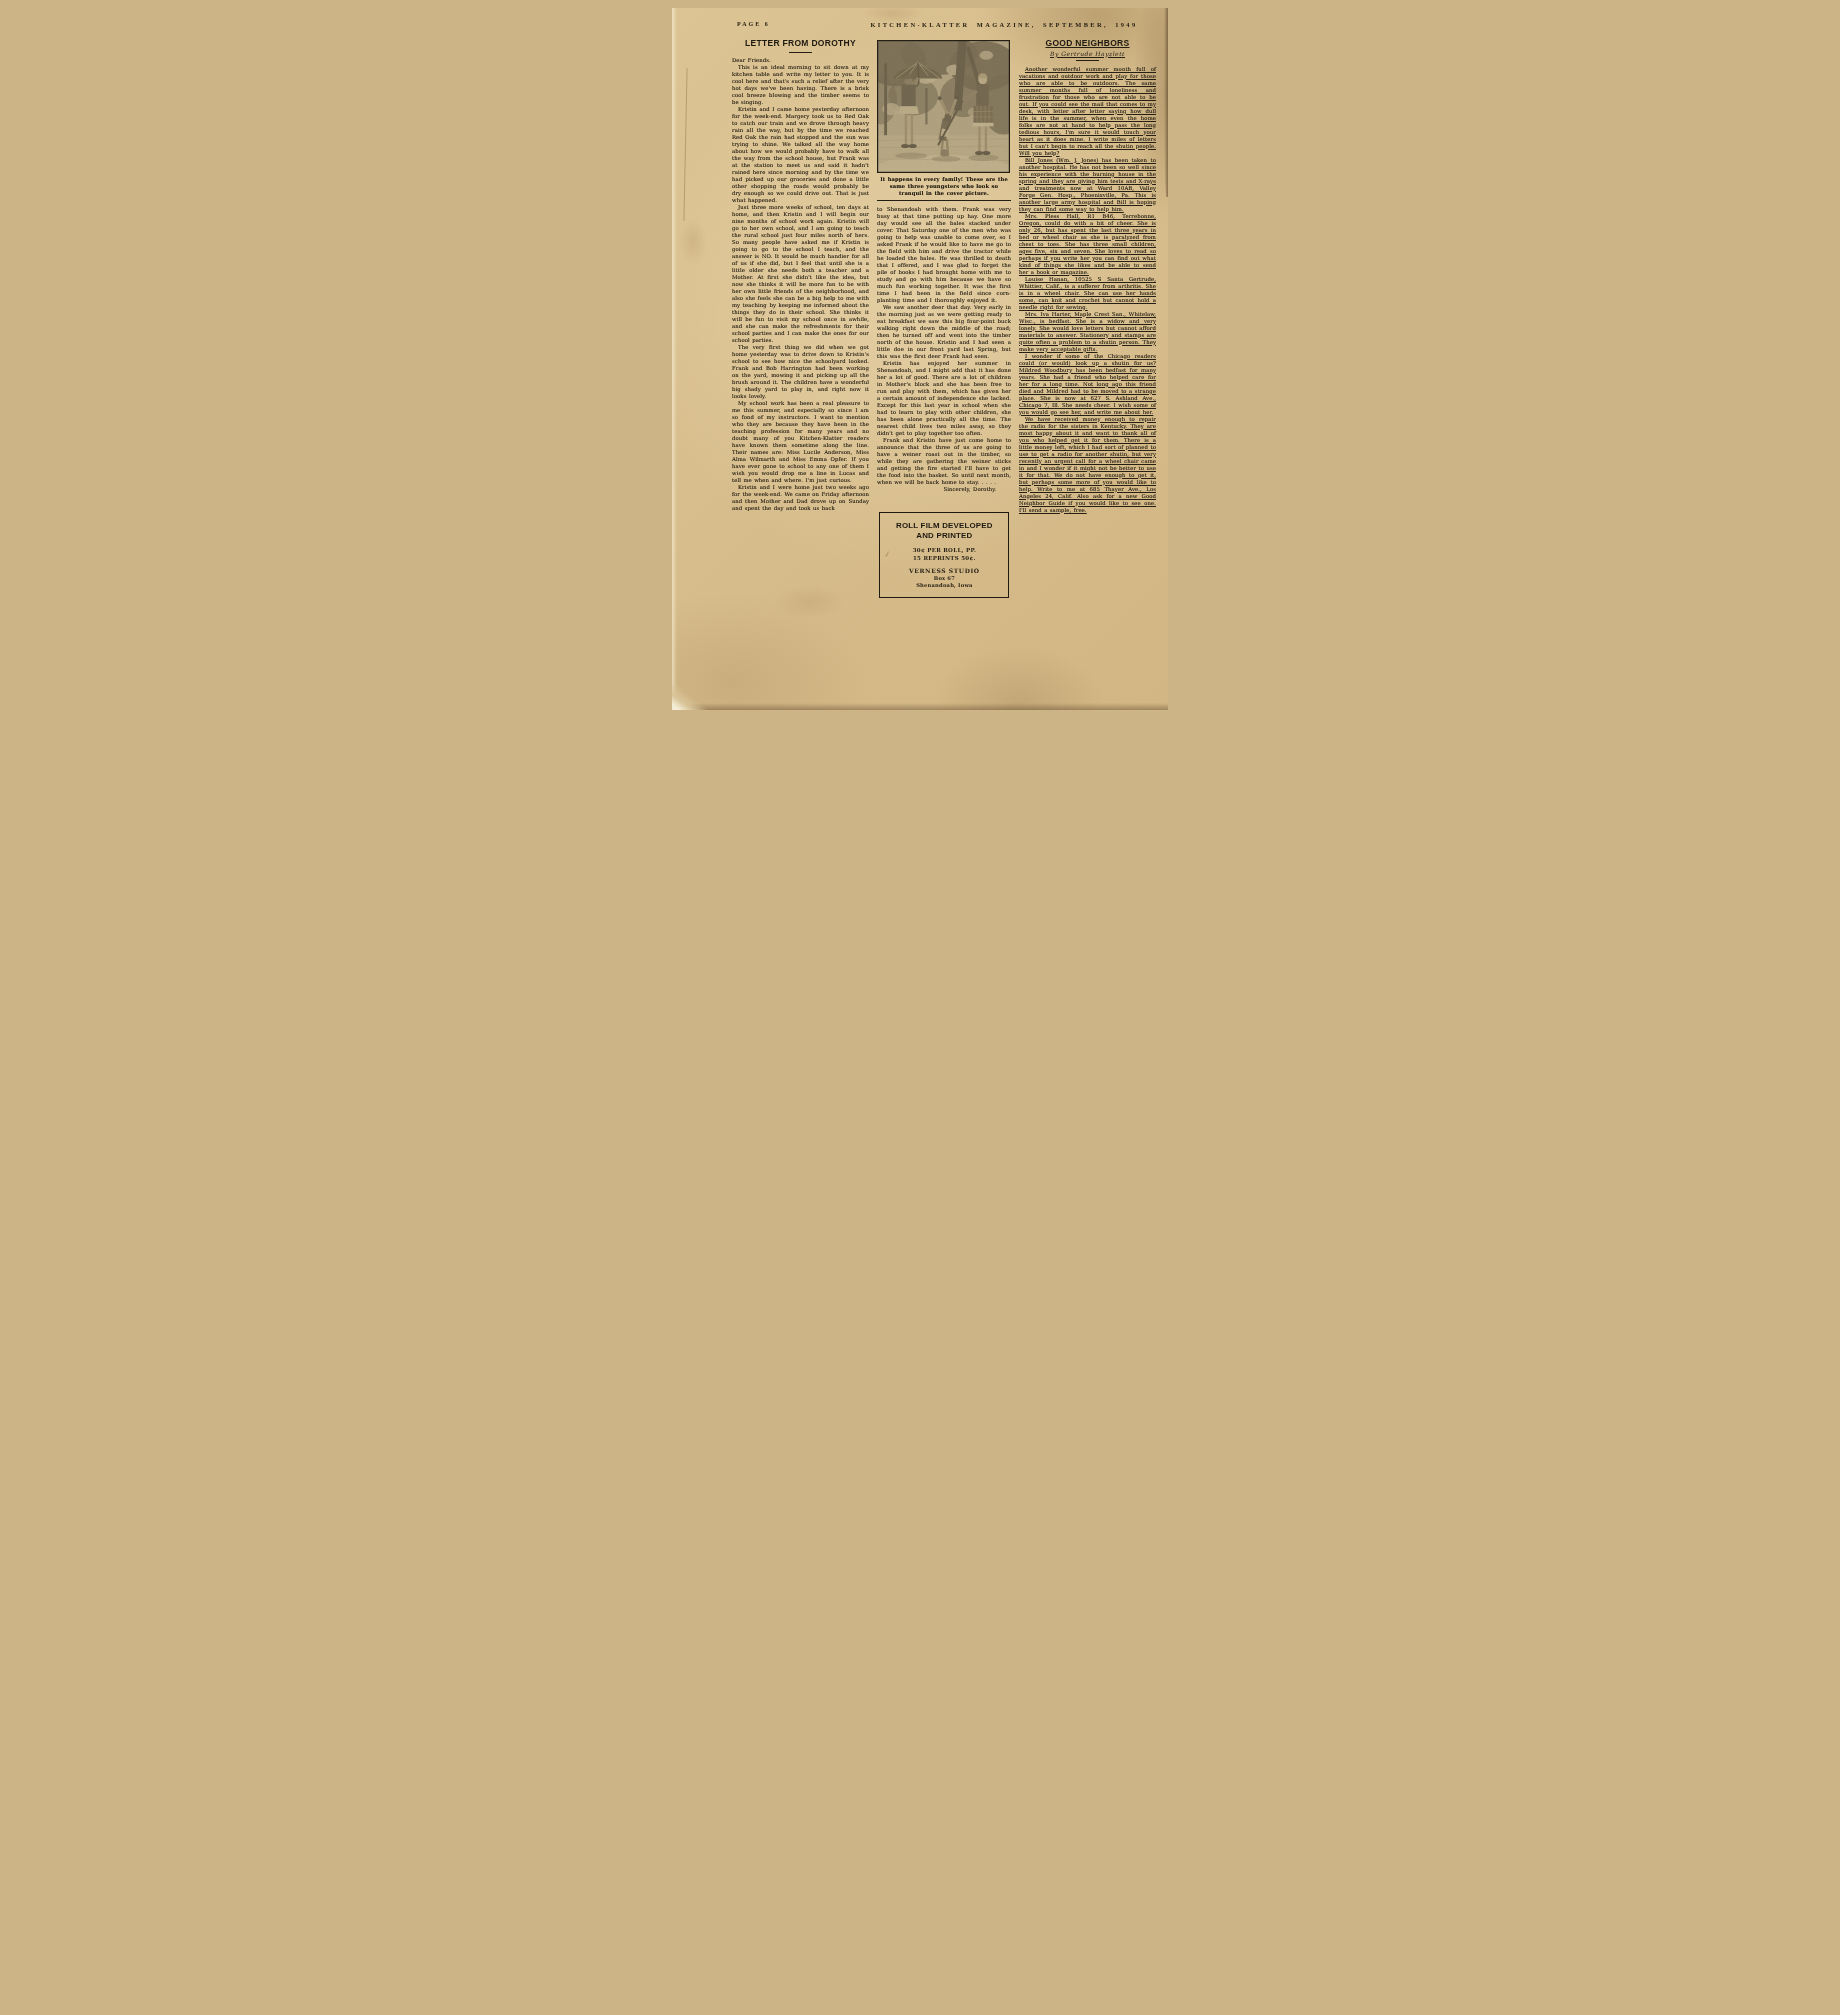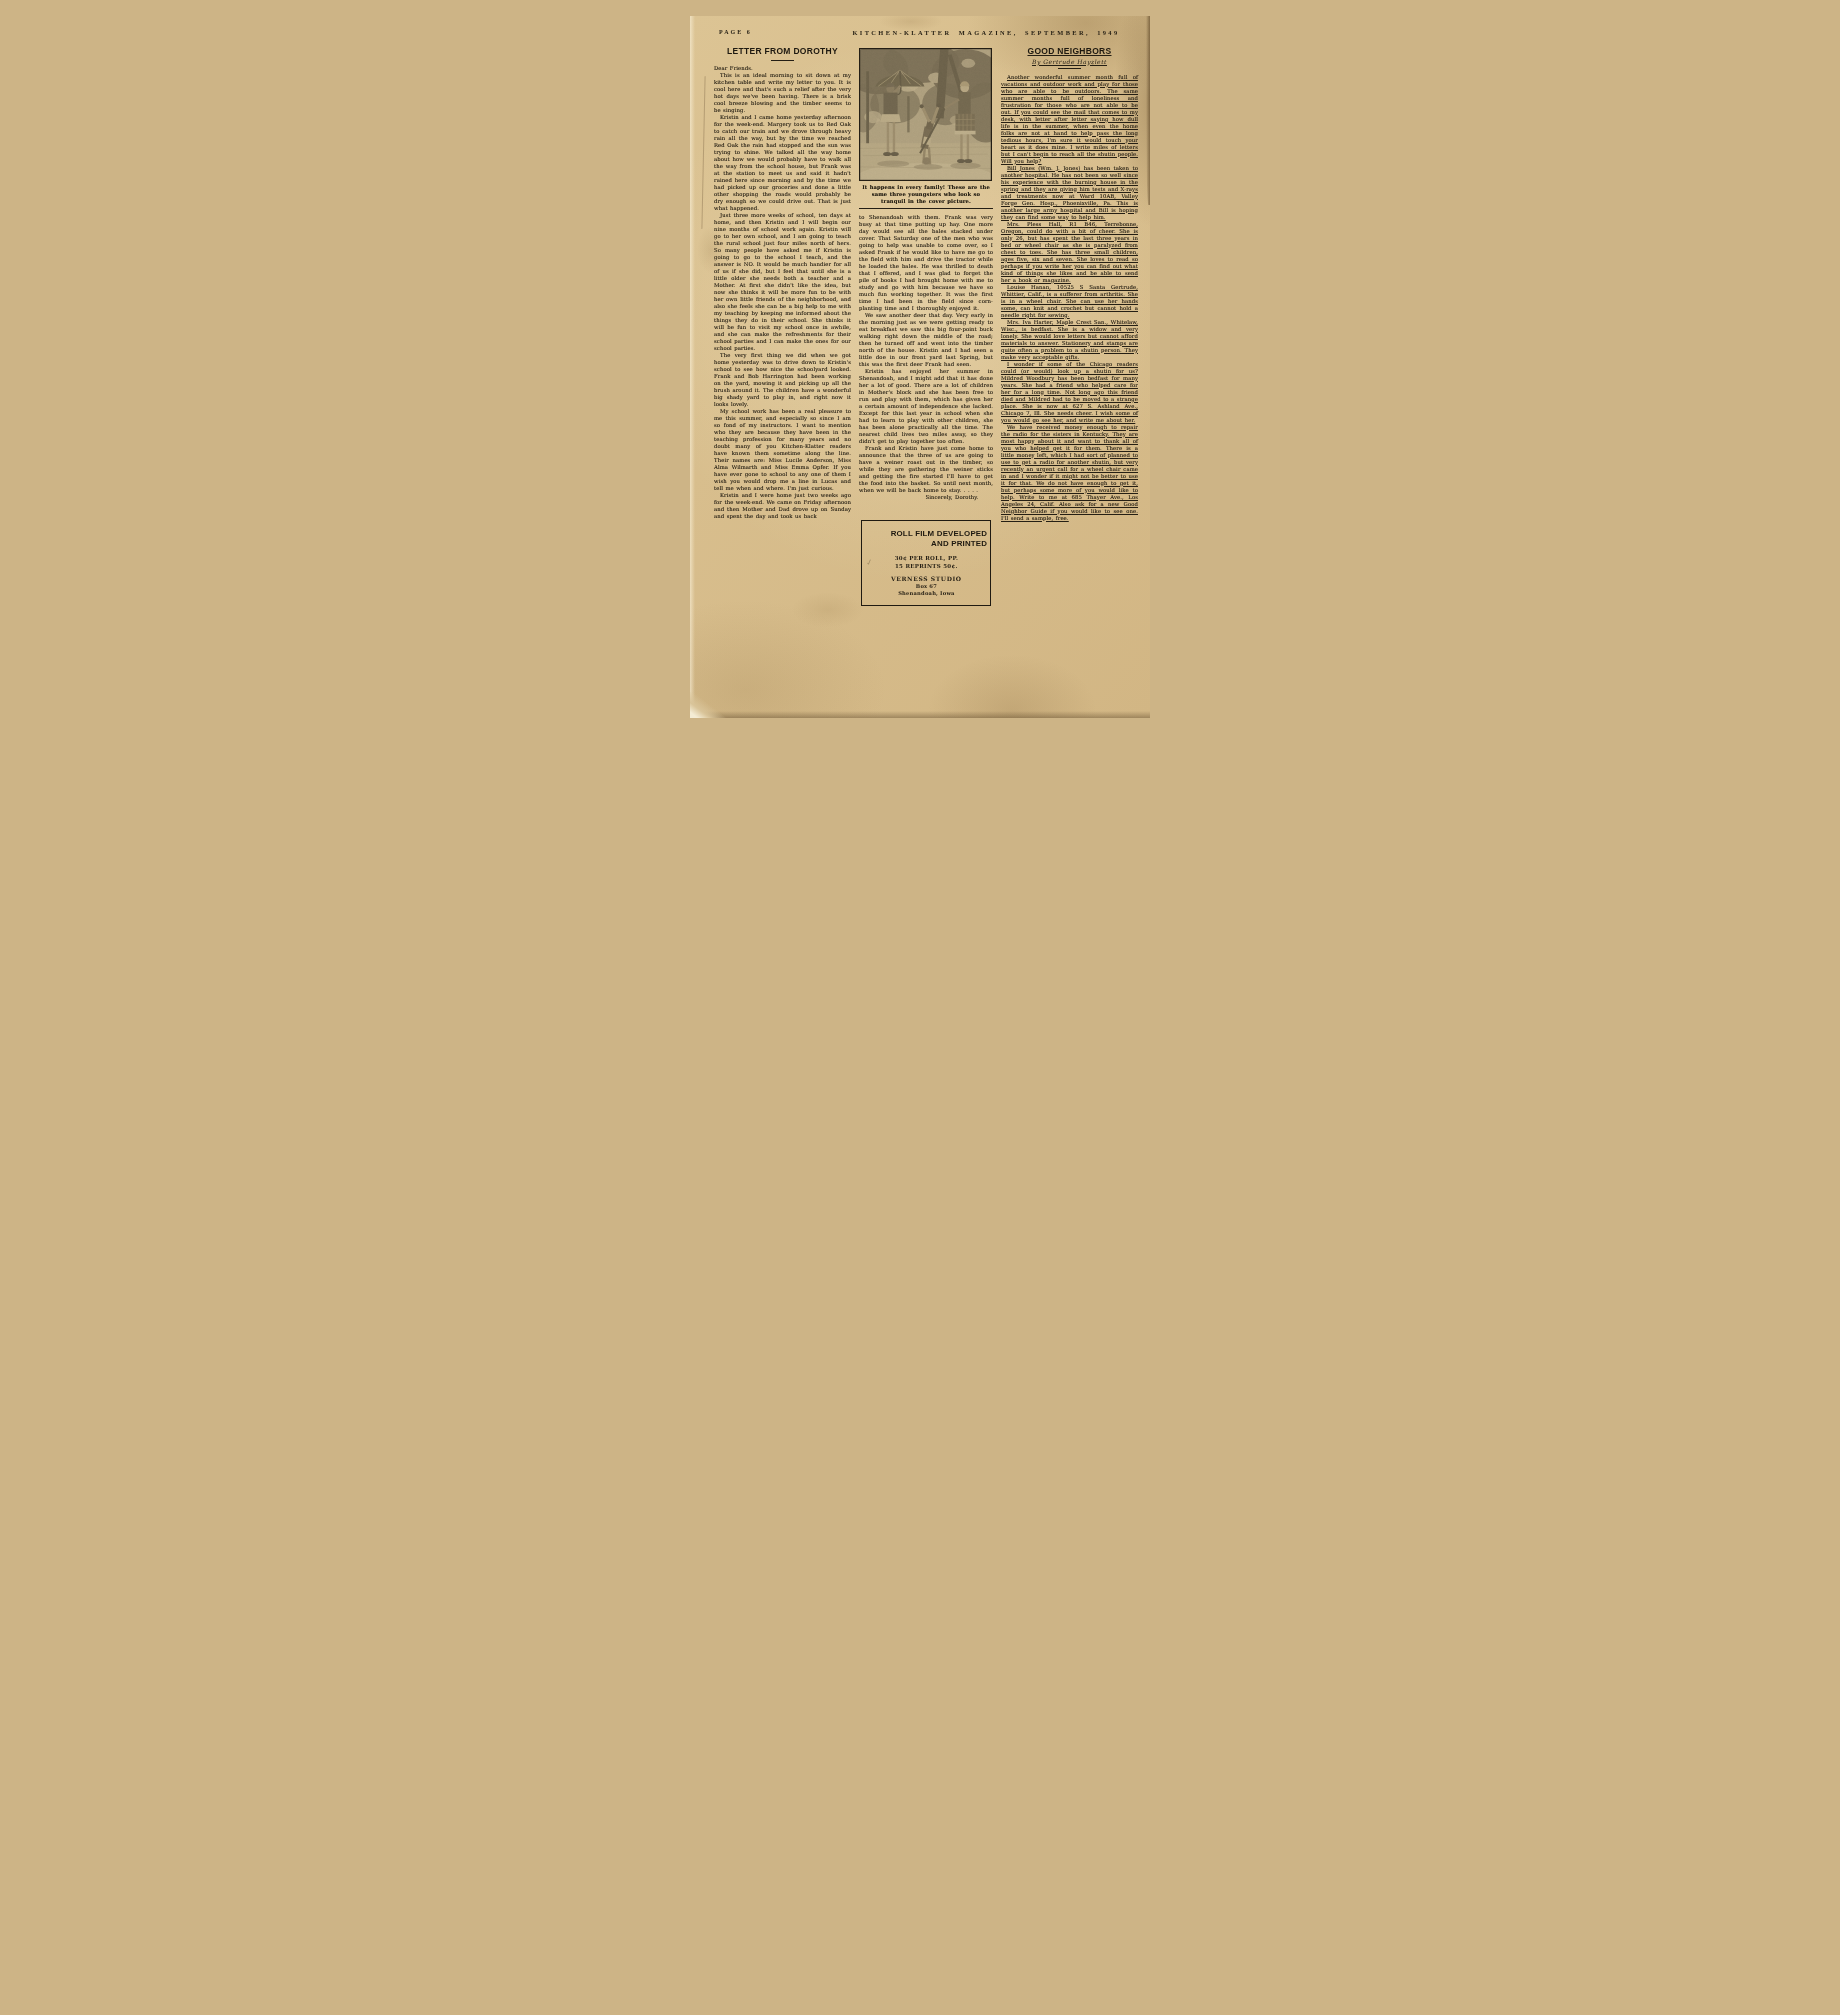--- a/index.html
+++ b/index.html
@@ -1,29 +1,30 @@
 <!DOCTYPE html>
 <html style="font-size:6.4px"><head>
 <meta charset="utf-8">
 <style>
   html,body { margin:0; padding:0; background:#cdb486; }
   .page {
     position:relative;
     width:460px; height:702px;
-    margin:16px auto;
+    margin:8px auto;
     overflow:hidden;
     color:#251f14;
     font-family:"DejaVu Serif", serif;
     background:
       radial-gradient(ellipse 169px 105px at 86% 1%, rgba(122,92,48,0.30), transparent 70%),
       radial-gradient(ellipse 48px 169px at 100% 12%, rgba(92,66,32,0.28), transparent 75%),
       radial-gradient(ellipse 363px 363px at 48% 42%, rgba(255,246,216,0.30), transparent 75%),
       radial-gradient(ellipse 202px 129px at 12% 96%, rgba(134,104,58,0.16), transparent 70%),
       radial-gradient(ellipse 121px 81px at 70% 99%, rgba(120,90,48,0.18), transparent 70%),
       linear-gradient(135deg, #dcc494 0%, #d8be8d 40%, #d2b684 100%);
+    padding-left: 36px;
   }
   
   .scan-edge-left { position:absolute; left:0; top:0; bottom:0; width:4.8px;
     background:linear-gradient(90deg, rgba(251,243,221,0.6), rgba(251,243,221,0)); }
   .scan-crease-left { position:absolute; left:13.3px; top:60px; width:0.8px; height:153px;
     background:rgba(92,70,42,0.30); transform:rotate(1.2deg); border-radius:0.8px; }
   .scan-edge-right-top { position:absolute; right:0; top:0; width:4px; height:189px;
     background:linear-gradient(270deg, rgba(76,54,26,0.55), rgba(76,54,26,0)); border-bottom-left-radius:60%; }
   .scan-edge-bottom { position:absolute; left:0; right:0; bottom:0; height:7.3px;
     background:linear-gradient(0deg, rgba(74,54,28,0.38), rgba(74,54,28,0)); }
@@ -70,21 +71,21 @@
   .photo-frame svg { display:block; }
   .photo-caption { font-weight:700; font-size:5.2px; line-height:6.7px; letter-spacing:0.1px;
     word-spacing:0.6px; text-align:center; margin-top:3.6px; padding:0 2.4px;
     text-shadow:0 0 0.2px rgba(40,32,20,0.55); }
   .caption-rule { border:0; border-top:0.8px solid #241e14; margin:3.6px 0 5.2px; }
 
   
   .ad-box { position:relative; border:1.4px solid #1f1a11; margin:18.5px 1.6px 0 2.4px;
     padding:8.9px 3.2px 8.9px; text-align:center; }
   .ad-title { font-family:"Liberation Sans",sans-serif; font-weight:700; font-size:7.9px;
-    line-height:10px; letter-spacing:0.2px; color:#1e1910;text-align:right; }
+    line-height:10px; letter-spacing:0.2px; color:#1e1910; }
   .ad-price1 { font-weight:700; font-size:5.5px; letter-spacing:0.3px; margin-top:5.2px; }
   .ad-price2 { font-weight:700; font-size:5.5px; letter-spacing:0.3px; margin-top:2.8px; }
   .ad-studio { font-weight:700; font-size:6px; letter-spacing:0.6px; margin-top:6px; }
   .ad-line { font-weight:700; font-size:5.2px; letter-spacing:0.2px; margin-top:0.8px; }
 </style>
 </head>
 <body>
 
 <div class="page">
 

